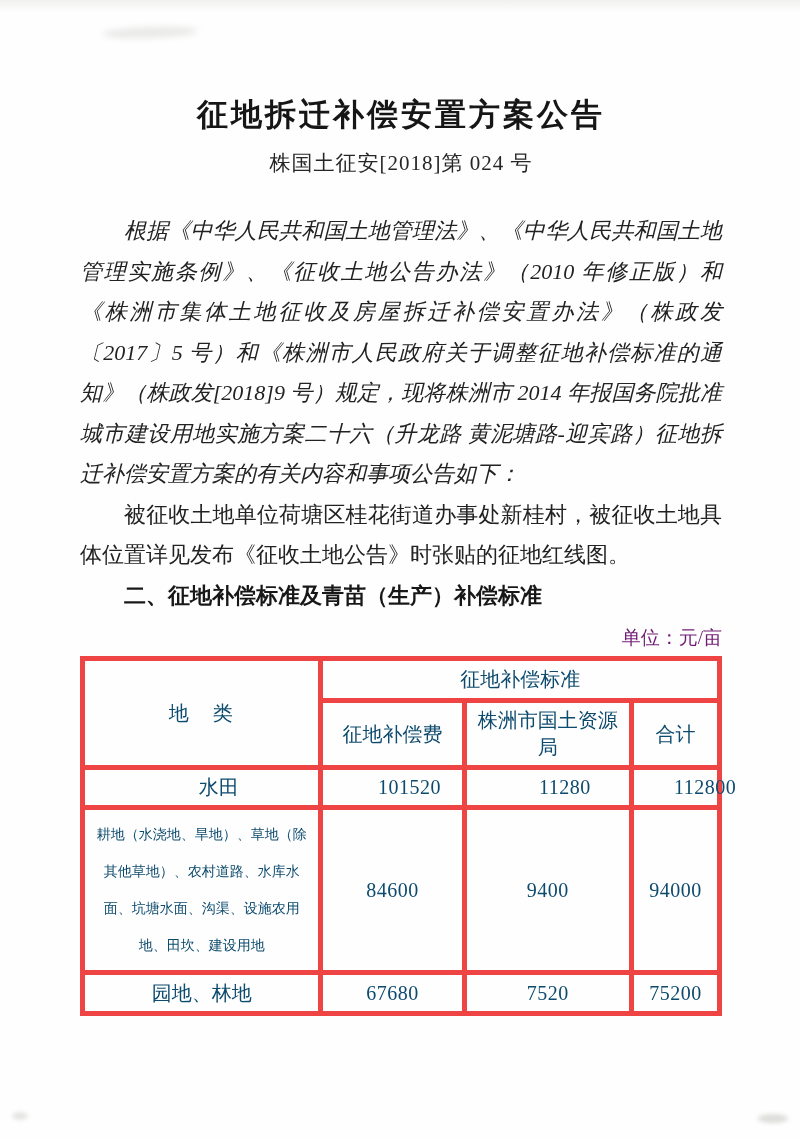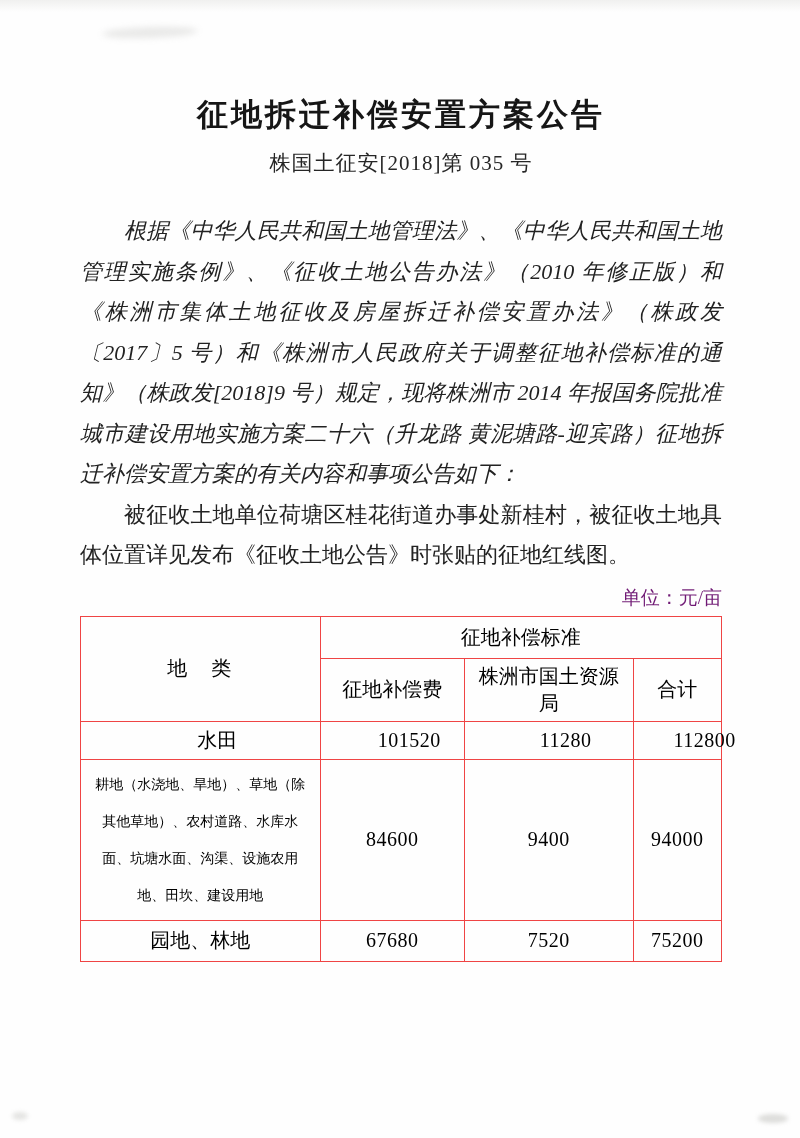--- a/index.html
+++ b/index.html
@@ -76,25 +76,25 @@
     margin-top: 9px;
     margin-bottom: 5px;
     color: #701a75;
   }
   table.comp-table {
     width: 100%;
     border-collapse: collapse;
     table-layout: fixed;
   }
   .comp-table td {
-    border: 1px solid #ef4444;
+    border: 5px solid #ef4444;
     text-align: center;
     vertical-align: middle;
     font-size: 20px;
-    color: #000000;
+    color: #0c4a6e;
     padding: 4px 6px;
   }
   .col-landtype { width: 37.4%; }
   .col-comp     { width: 22.5%; }
   .col-ss       { width: 26.3%; }
   .col-total    { width: 13.8%; }
   .row-group-header td { height: 42px; font-size: 20px; }
   .row-sub-header td   { height: 37px; font-size: 20px; }
   .cell-landtype-head { font-size: 21px; letter-spacing: 2px; }
   .row-data-1 td { height: 38px; padding-left: 40px; }
@@ -109,27 +109,28 @@
 <div class="page">
 
   <div class="top-shade"></div>
   <div class="smudge-top"></div>
   <div class="speck-bl"></div>
   <div class="speck-br"></div>
 
   <div class="doc">
 
     <div class="title">征地拆迁补偿安置方案公告</div>
-    <div class="doc-number">株国土征安[2018]第 035 号</div>
+    <div class="doc-number">株国土征安[2018]第 024 号</div>
 
     <p class="para para-first">根据《中华人民共和国土地管理法》、《中华人民共和国土地管理实施条例》、《征收土地公告办法》（2010 年修正版）和《株洲市集体土地征收及房屋拆迁补偿安置办法》（株政发〔2017〕5 号）和《株洲市人民政府关于调整征地补偿标准的通知》（株政发[2018]9 号）规定，现将株洲市 2014 年报国务院批准城市建设用地实施方案二十六（升龙路 黄泥塘路-迎宾路）征地拆迁补偿安置方案的有关内容和事项公告如下：</p>
 
 
     <p class="para">被征收土地单位荷塘区桂花街道办事处新桂村，被征收土地具体位置详见发布《征收土地公告》时张贴的征地红线图。</p>
 
+    <div class="heading">二、征地补偿标准及青苗（生产）补偿标准</div>
 
     <div class="unit-label">单位：元/亩</div>
 
     <table class="comp-table">
       <colgroup>
         <col class="col-landtype">
         <col class="col-comp">
         <col class="col-ss">
         <col class="col-total">
       </colgroup>

